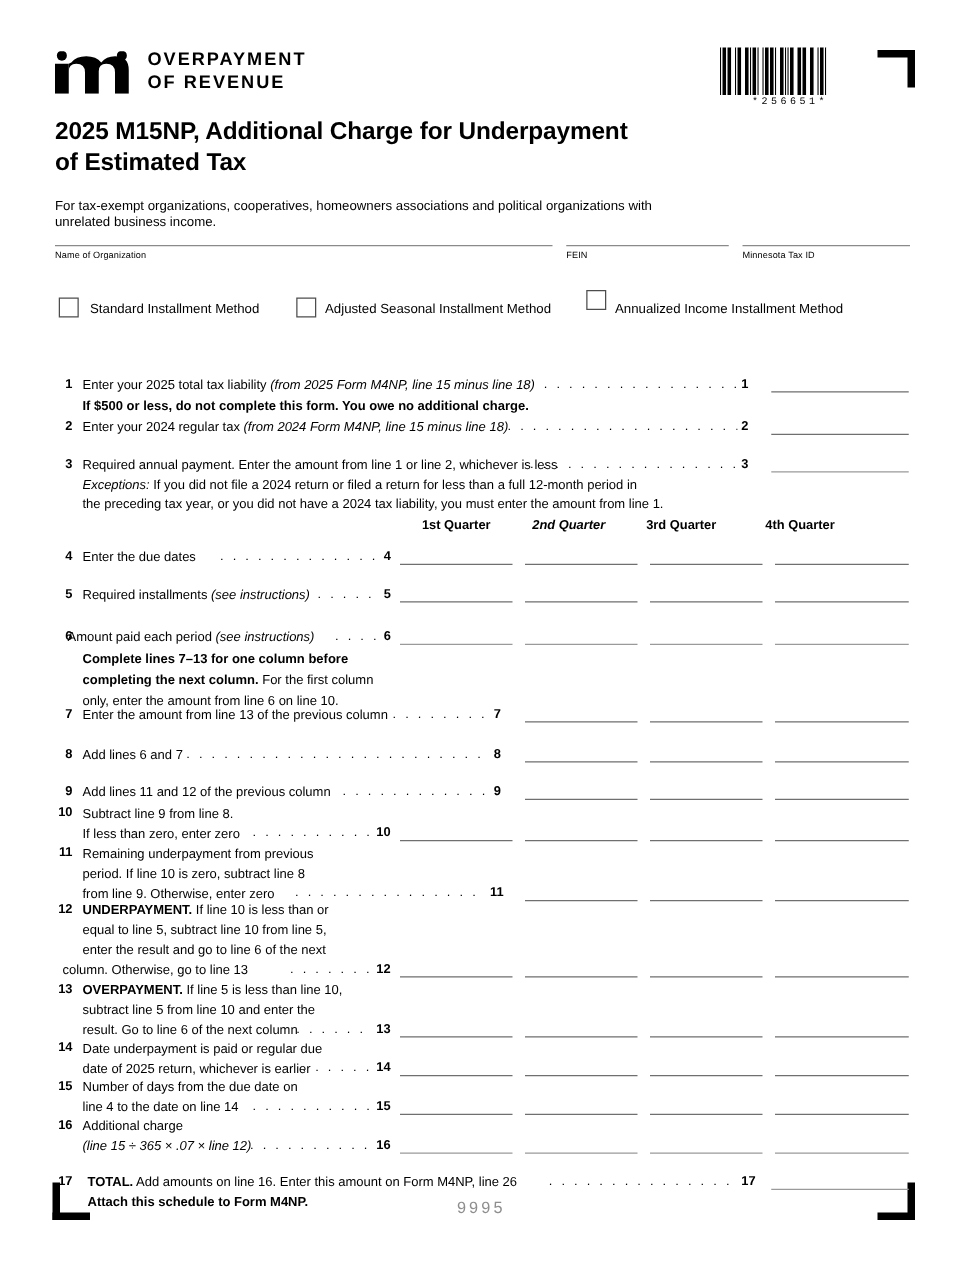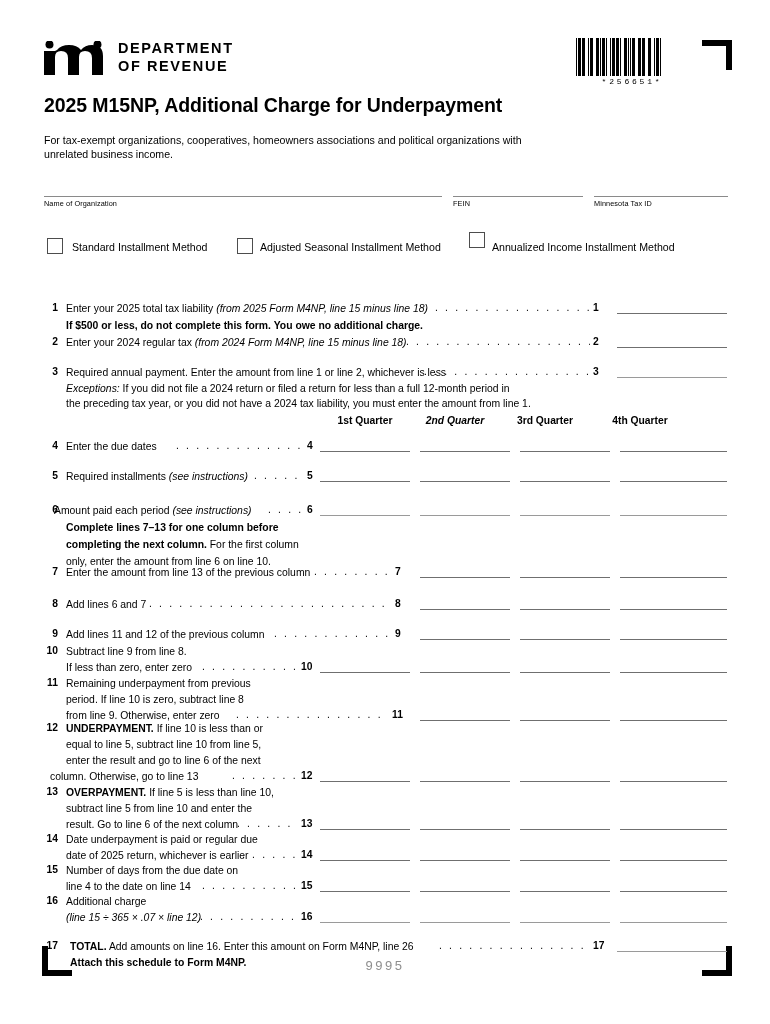--- a/index.html
+++ b/index.html
@@ -250,26 +250,27 @@
 
   <div class="header">
     <div class="logo-row">
       <svg class="logo-mark" viewBox="0 0 62 34">
         <rect x="0" y="10" width="11" height="24" fill="#000"></rect>
         <path d="M11 34 L11 16 Q11 10 17 10 Q24 10 24 17 L24 34 L35 34 L35 16 Q35 10 41 10 Q48 10 48 17 L48 34 L59 34 L59 15 Q59 4 48 4 Q41 4 37 9 Q33 4 25 4 Q17 4 13 9 L11 10 Z" fill="#000"></path>
         <circle cx="5.5" cy="3.5" r="4" fill="#000"></circle>
         <circle cx="53.5" cy="3.5" r="4" fill="#000"></circle>
       </svg>
       <div class="logo-text">
-        <div>DEPARTMENT</div>
+        <div>OVERPAYMENT</div>
         <div>OF REVENUE</div>
       </div>
     </div>
     <div class="form-title">
       <div>2025 M15NP, Additional Charge for Underpayment</div>
+      <div>of Estimated Tax</div>
     </div>
     <div class="intro-1">For tax-exempt organizations, cooperatives, homeowners associations and political organizations with unrelated business income.</div>
   </div>
 
   <div class="idfields">
     <div class="idrule" style="left:0; width:398px;"></div>
     <div class="idlabel" style="left:0;">Name of Organization</div>
 
     <div class="idrule" style="left:409px; width:130px;"></div>
     <div class="idlabel" style="left:409px;">FEIN</div>

